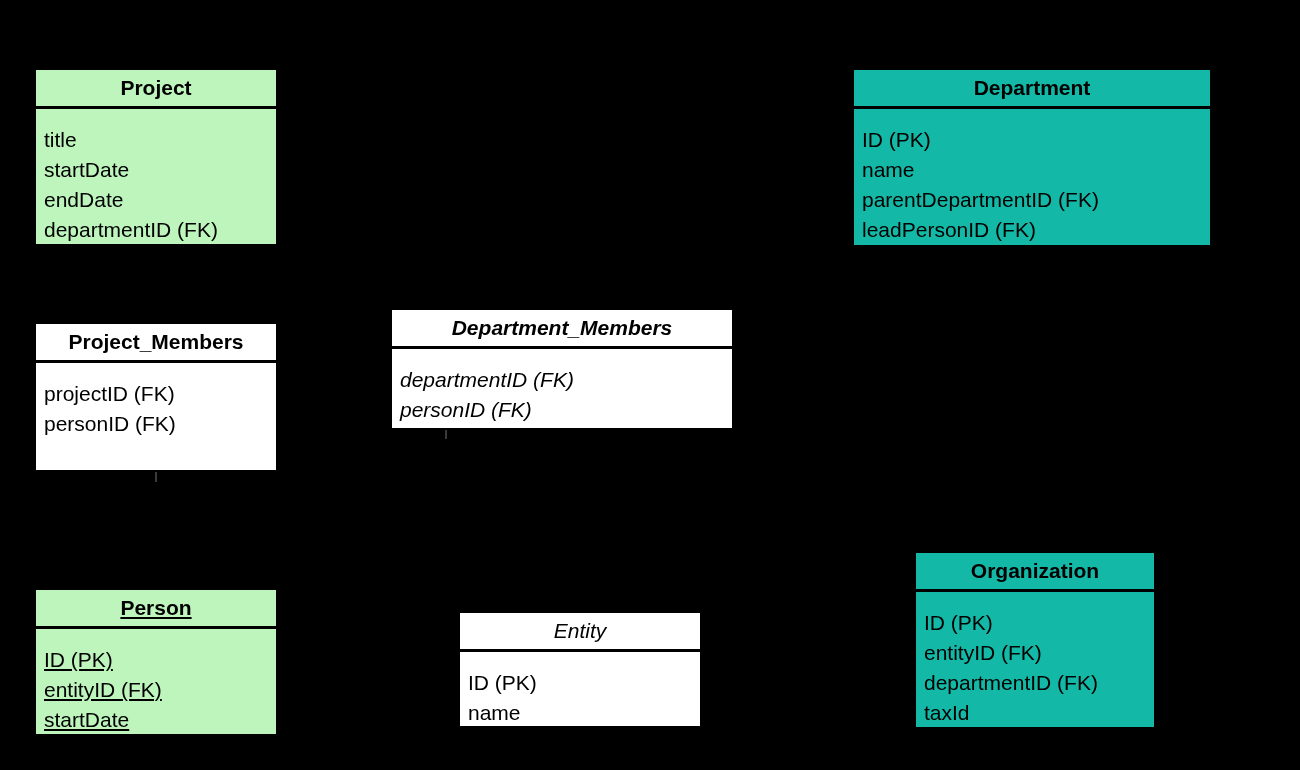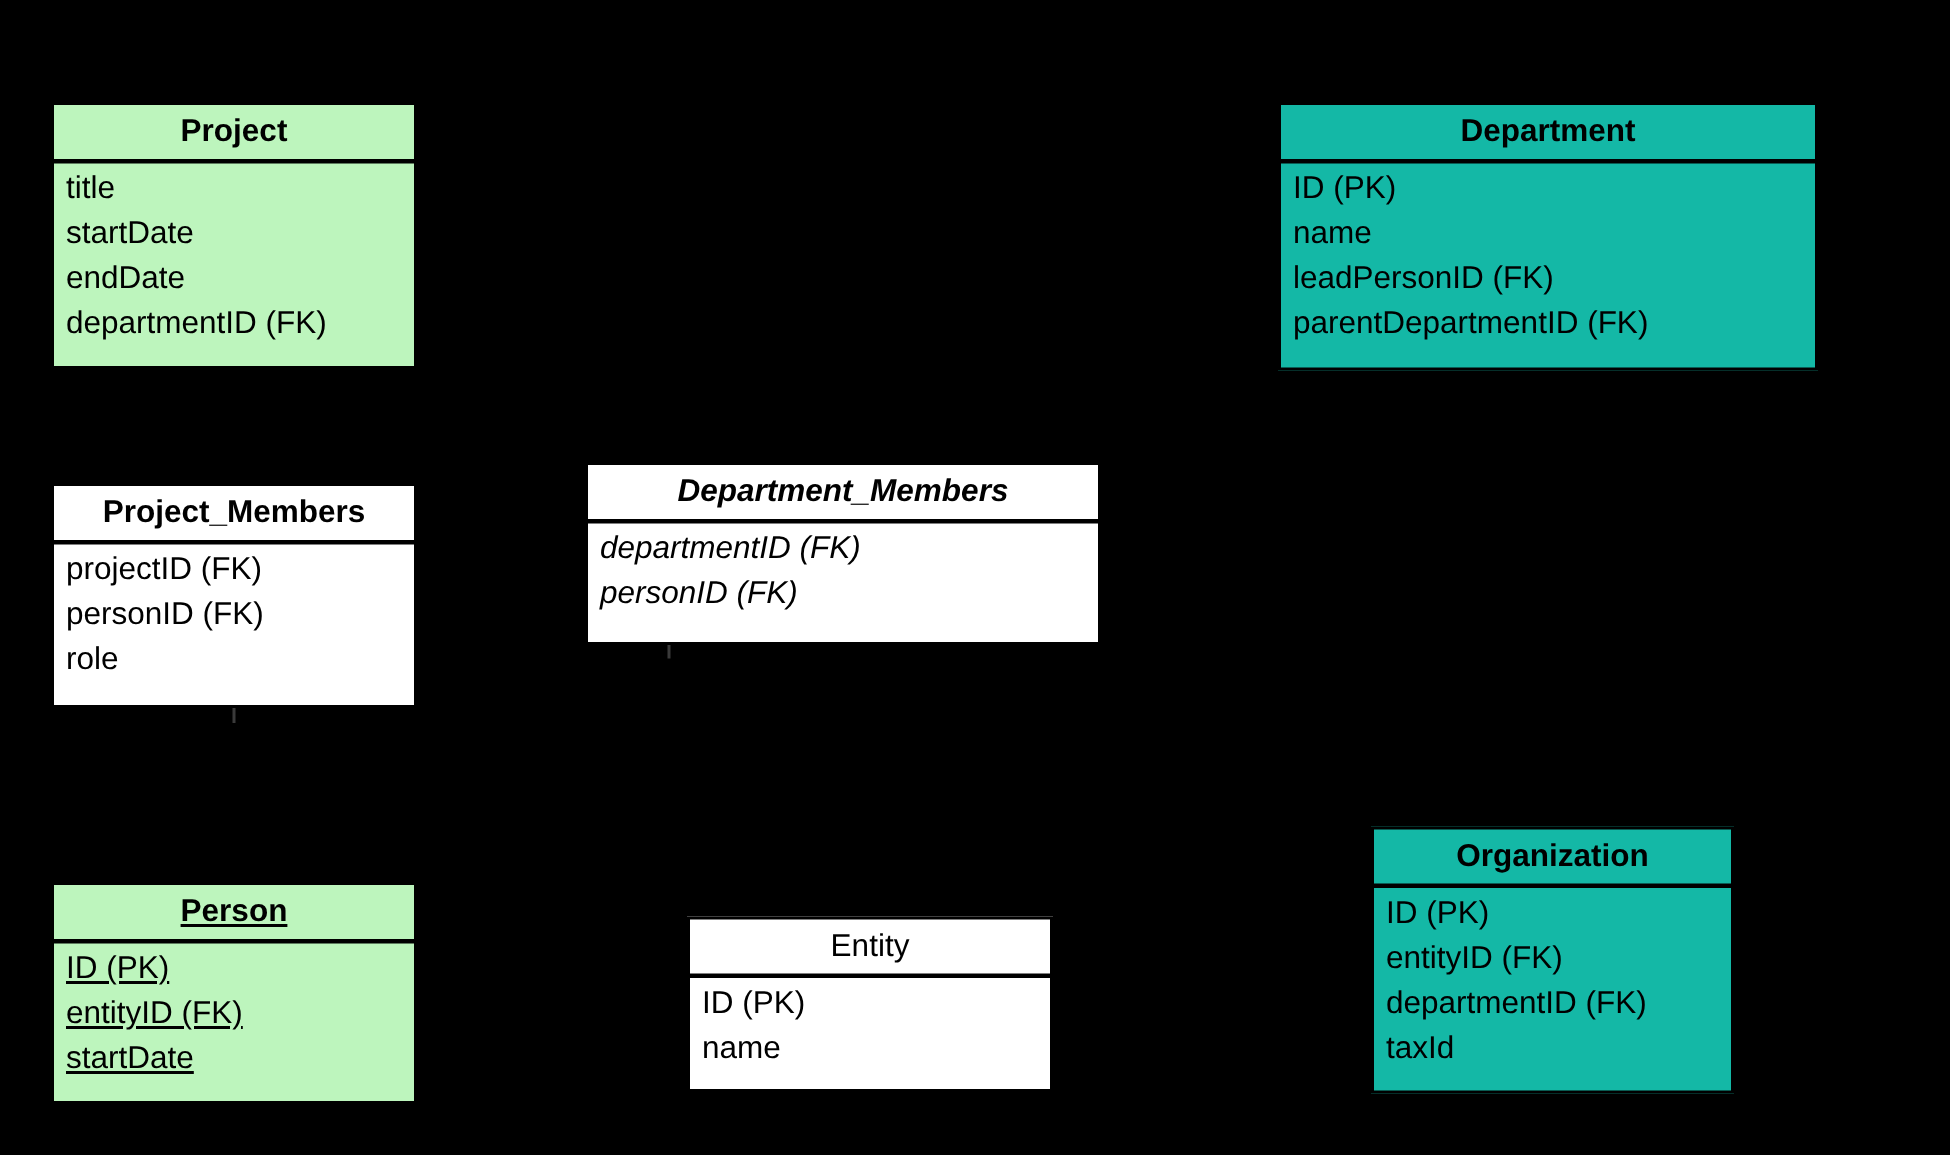--- a/index.html
+++ b/index.html
@@ -29,24 +29,25 @@
     font-size: 21px;
     font-weight: bold;
     color: #000000;
     line-height: 1.0;
     padding: 7px 6px 8px 6px;
     border-bottom: 3px solid #000000;
     white-space: nowrap;
   }
   .entity-title.abstract {
     font-weight: normal;
+    font-style: italic;
   }
   .entity-attrs {
     box-sizing: border-box;
-    padding: 2px 0 6px 8px;
+    padding: 16px 0 6px 8px;
   }
   .attr-row {
     font-size: 21px;
     color: #000000;
     line-height: 30px;
     white-space: nowrap;
   }
   
   .fill-green  { background: #bdf5bd; }
   .fill-yellow { background: #14b8a6; }
@@ -72,31 +73,30 @@
       <div class="attr-row">endDate</div>
       <div class="attr-row">departmentID (FK)</div>
     </div>
   </div>
 
   <div class="entity-box fill-yellow" style="left:852px; top:68px; width:360px; height:179px;">
     <div class="entity-title">Department</div>
     <div class="entity-attrs">
       <div class="attr-row">ID (PK)</div>
       <div class="attr-row">name</div>
+      <div class="attr-row">parentDepartmentID (FK)</div>
       <div class="attr-row">leadPersonID (FK)</div>
-      <div class="attr-row">parentDepartmentID (FK)</div>
     </div>
   </div>
 
   <div class="entity-box fill-white" style="left:34px; top:322px; width:244px; height:150px;">
     <div class="entity-title">Project_Members</div>
     <div class="entity-attrs">
       <div class="attr-row">projectID (FK)</div>
       <div class="attr-row">personID (FK)</div>
-      <div class="attr-row">role</div>
     </div>
   </div>
   <div class="connector-stub" style="left:155px; top:472px; height:10px;"></div>
 
   <div class="entity-box fill-white" style="left:390px; top:308px; width:344px; height:122px;font-style:italic;">
     <div class="entity-title">Department_Members</div>
     <div class="entity-attrs">
       <div class="attr-row">departmentID (FK)</div>
       <div class="attr-row">personID (FK)</div>
     </div>

